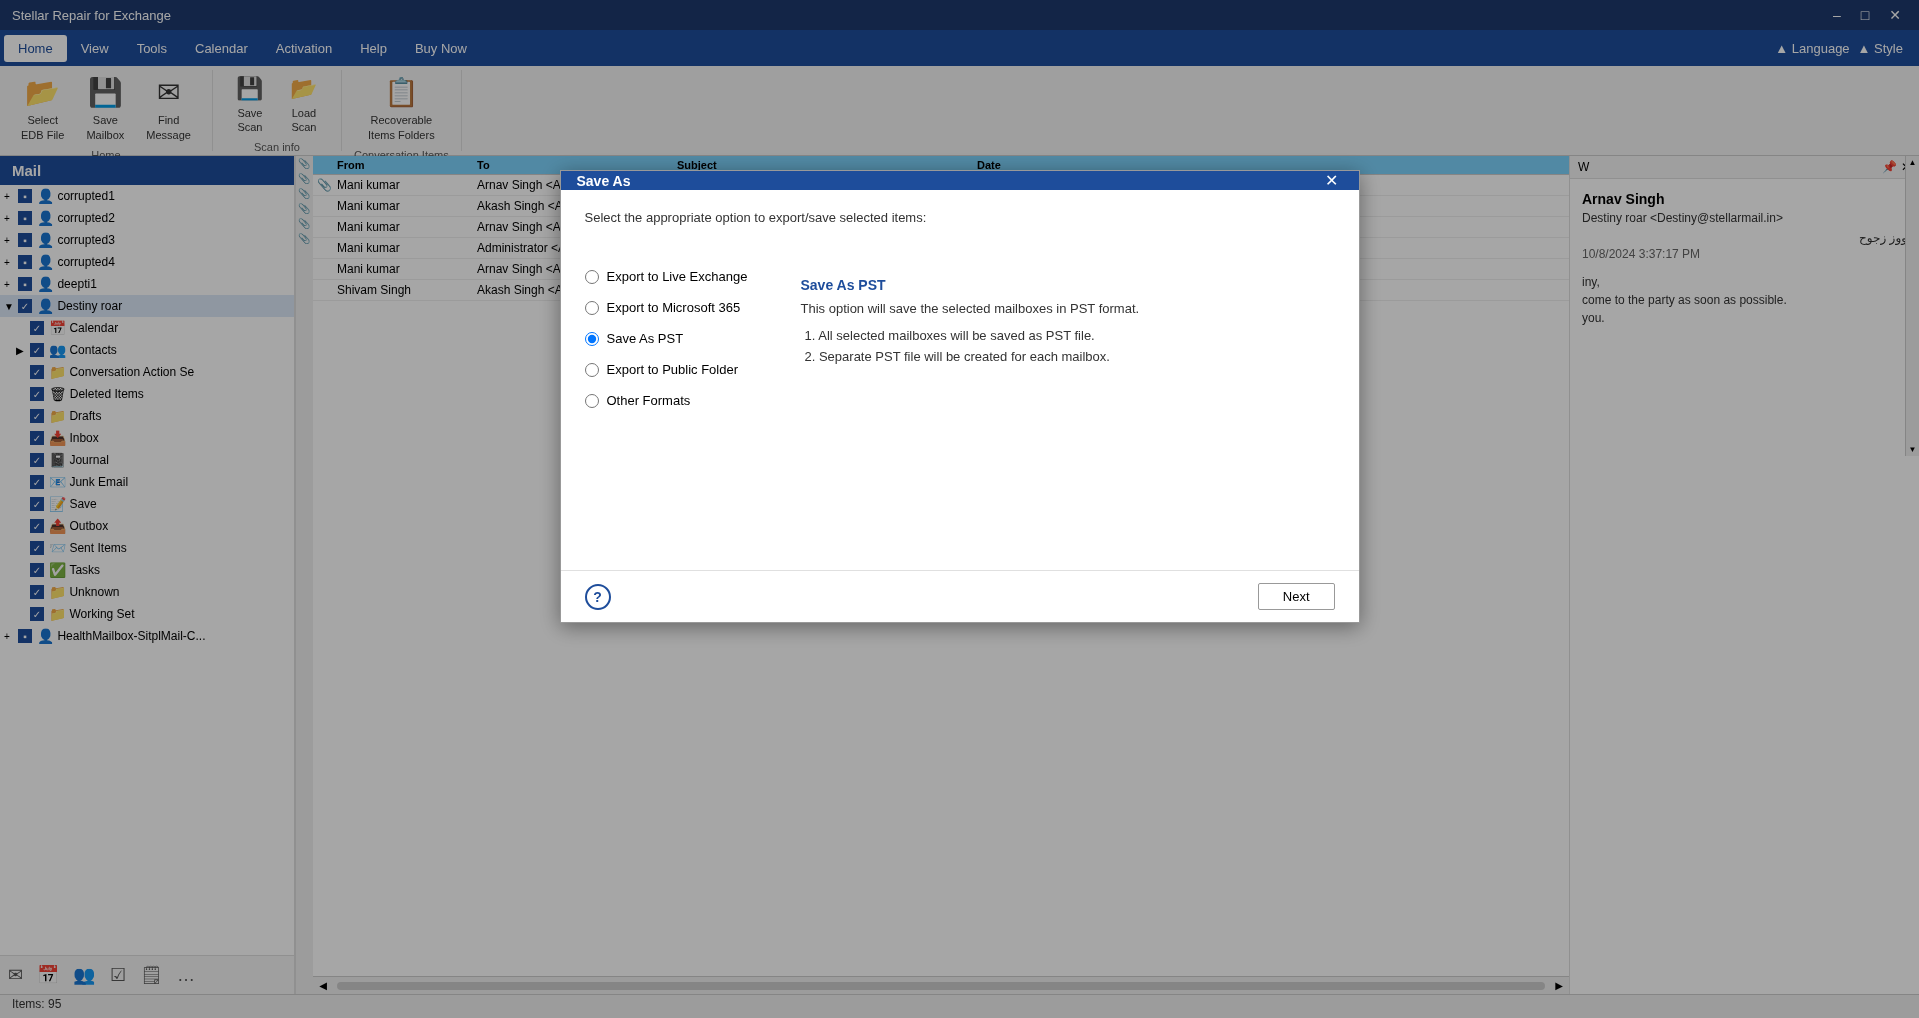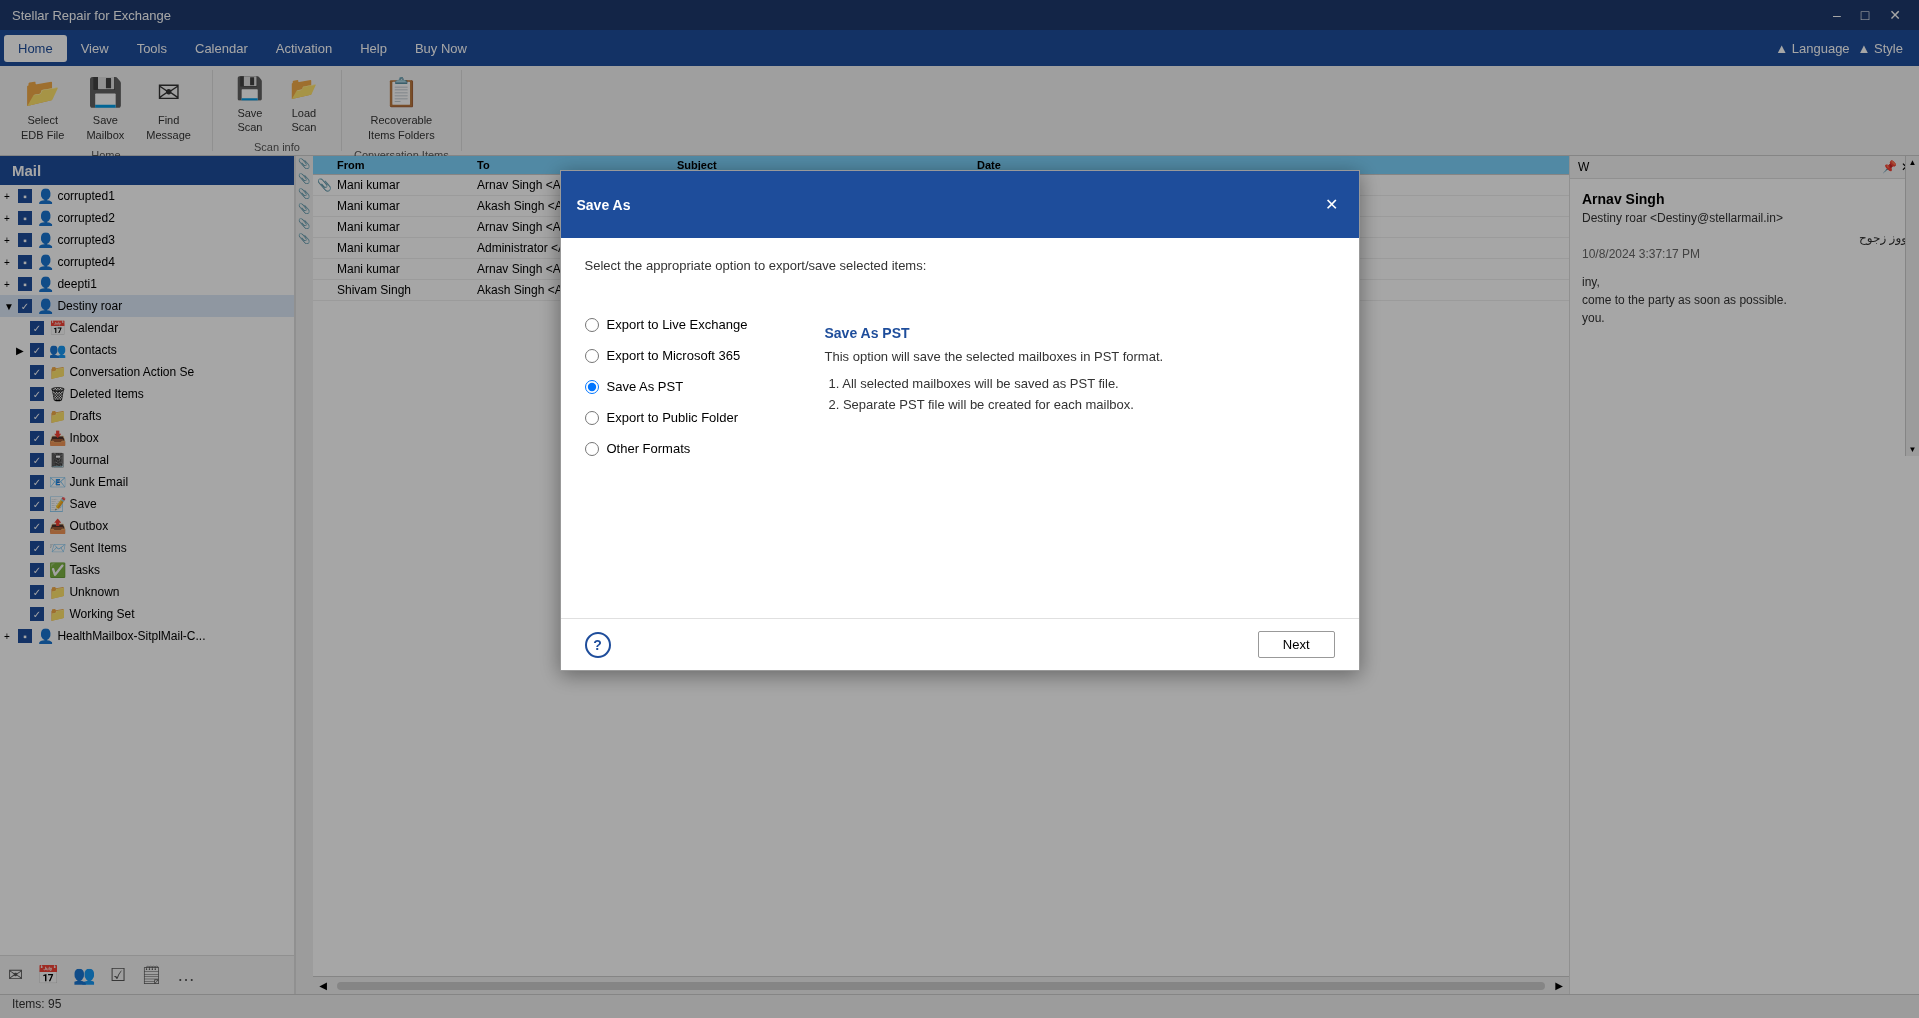--- a/index.html
+++ b/index.html
@@ -242,21 +242,21 @@
       background: white;
       width: 800px;
       border: 1px solid #999;
       box-shadow: 0 4px 20px rgba(0,0,0,0.4);
       display: flex;
       flex-direction: column;
     }
     .modal-header {
       background: #1e4d9b;
       color: white;
-      padding: 24px 16px;
+      padding: 0 16px;
       font-size: 14px;
       font-weight: 600;
       display: flex;
       align-items: center;
       justify-content: space-between;
     }
     .modal-close {
       background: none;
       border: none;
       color: white;
@@ -268,21 +268,20 @@
       padding: 20px 24px;
       min-height: 380px;
     }
     .modal-subtitle {
       font-size: 13px;
       color: #333;
       margin-bottom: 20px;
     }
     .modal-options {
       display: flex;
-      gap: 24px;
       margin-top: 44px;
     }
     .modal-left { display: flex; flex-direction: column; gap: 16px; min-width: 200px; }
     .modal-right { flex: 1; padding: 8px 16px; }
     .radio-row {
       display: flex;
       align-items: center;
       gap: 8px;
       font-size: 13px;
       cursor: pointer;

